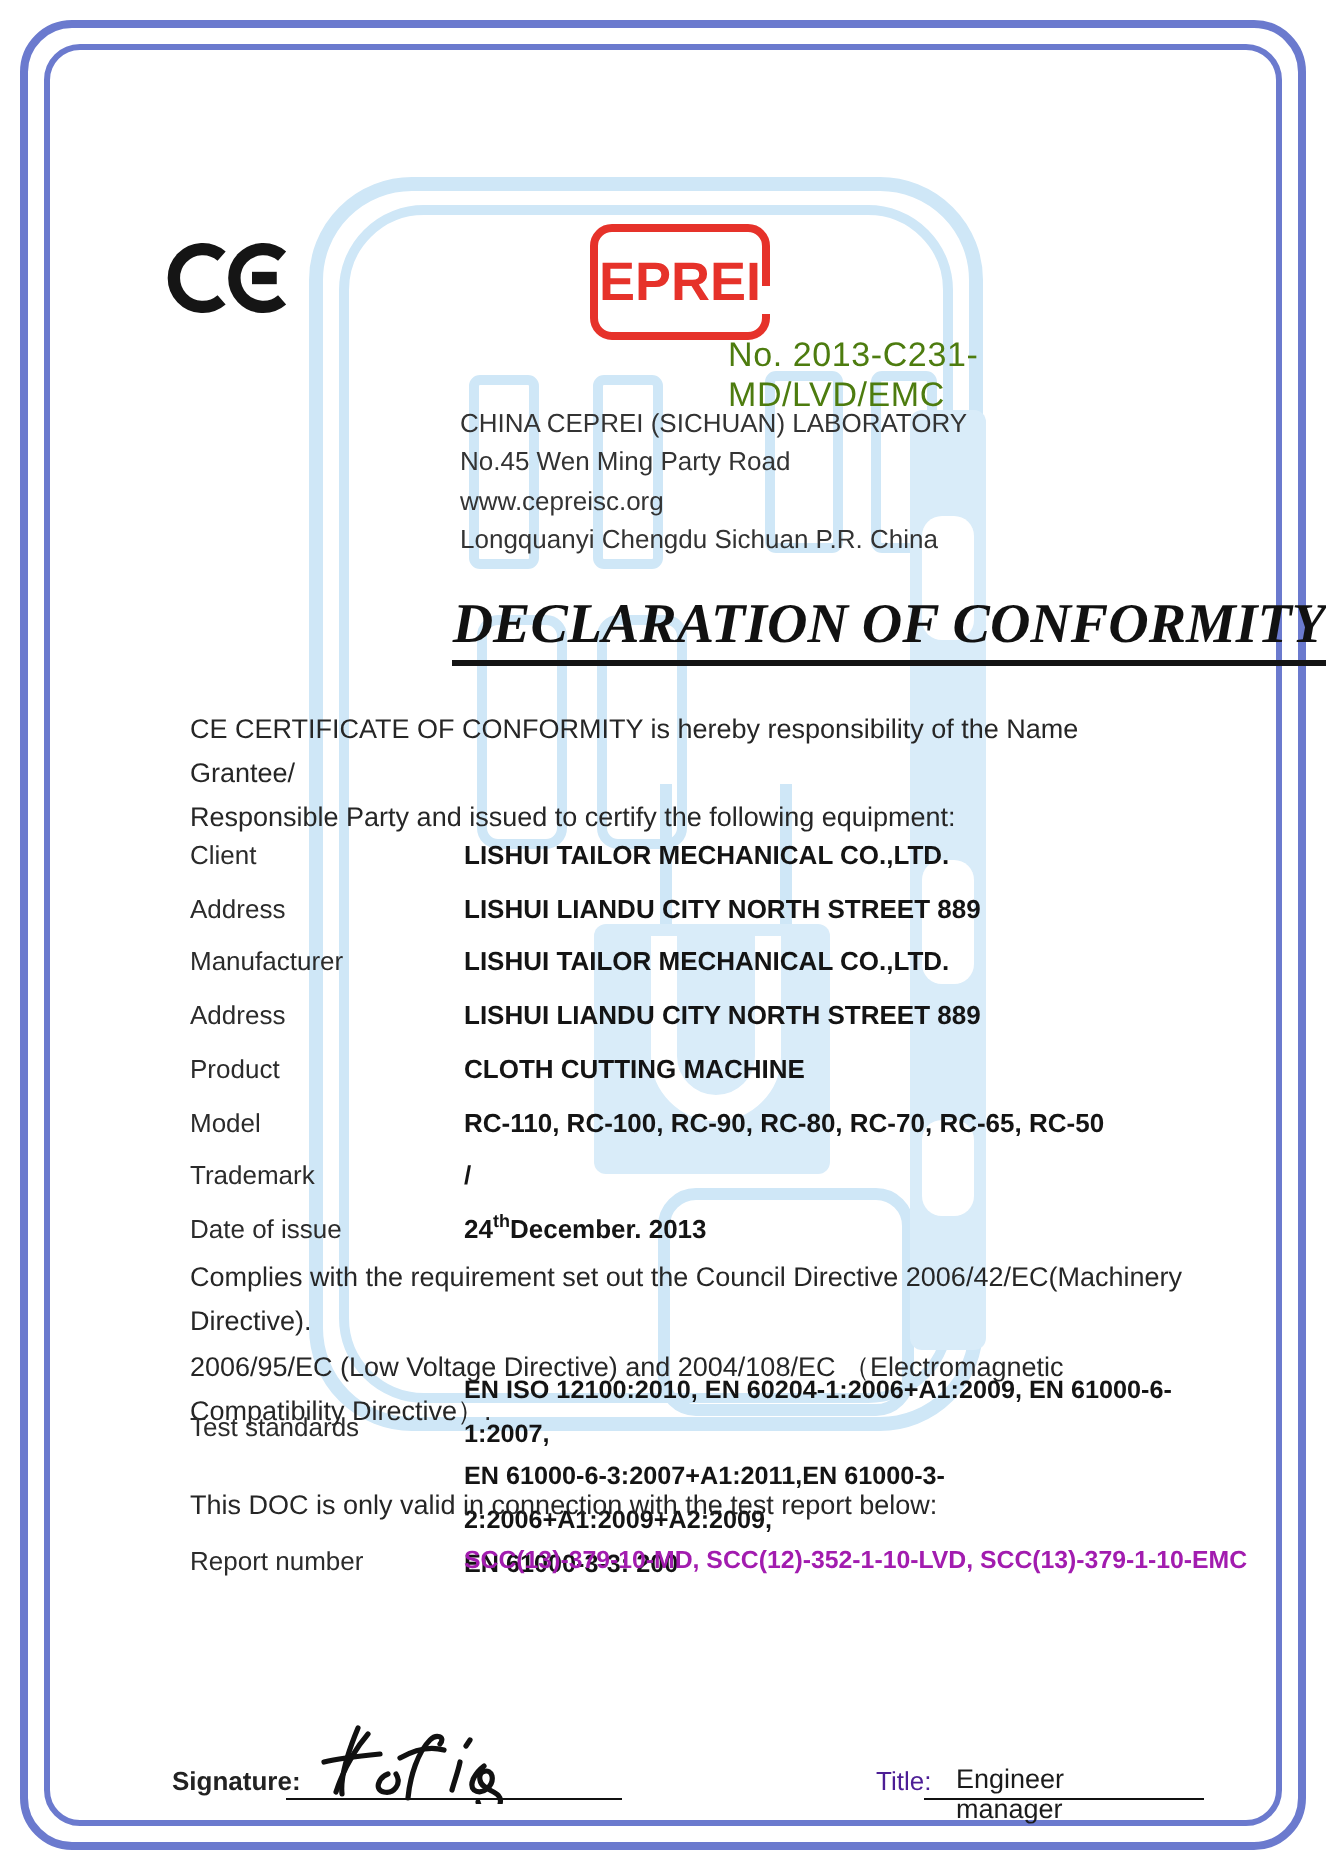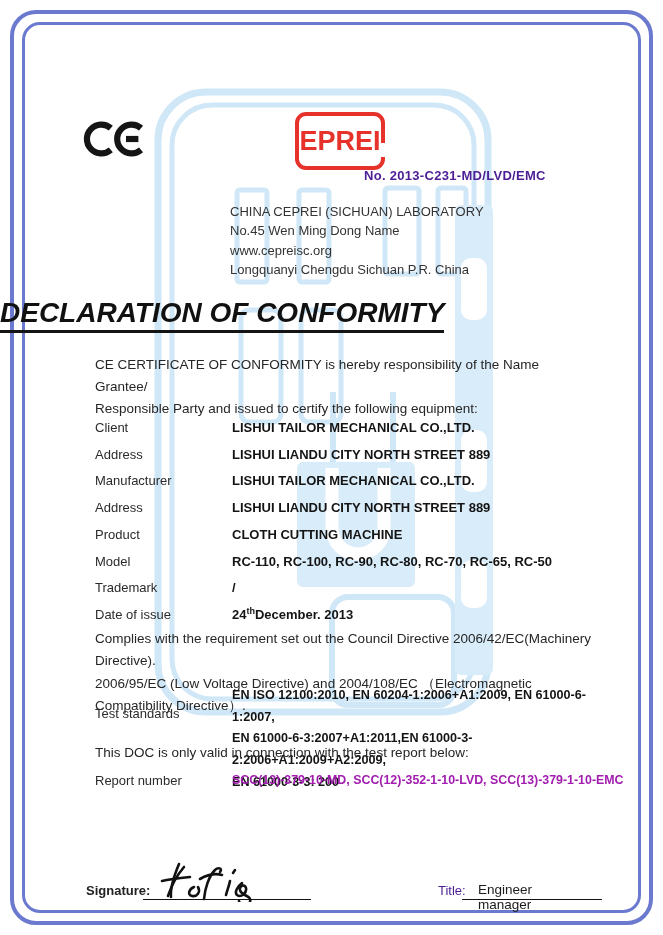--- a/index.html
+++ b/index.html
@@ -14,25 +14,25 @@
   .content{position:absolute;left:0;top:0;width:566px;height:935px;z-index:1;}
   .abs{position:absolute;}
   .ce-logo{left:82px;top:110px;width:66px;height:58px;}
   .eprei-box{
     left:295px;top:112px;width:82px;height:50px;
     border:4px solid #e6322a;border-radius:11px;
     display:flex;align-items:center;justify-content:center;
   }
   .eprei-gap{position:absolute;right:-5px;top:27px;width:7px;height:14px;background:#fff;}
   .eprei-text{color:#e6322a;font-weight:bold;font-size:27px;letter-spacing:0px;line-height:1;}
-  .cert-no{left:364px;top:168px;font-size:13px;font-weight:bold;color:#4c1d95;letter-spacing:0.3px;}
+  .cert-no{left:364px;top:168px;font-size:17px;font-weight:normal;color:#4d7c0f;letter-spacing:0.3px;}
   .lab-block{left:230px;top:202px;font-size:13px;line-height:19.3px;color:#333;}
   .doc-title{
-    left:0;top:297px;width:663px;text-align:left;
-    font-family:Liberation Sans, sans-serif;font-style:italic;font-weight:bold;
+    left:0;top:297px;width:663px;text-align:right;
+    font-family:Liberation Serif, serif;font-style:italic;font-weight:bold;
     font-size:28px;color:#111;
   }
   .doc-title span{border-bottom:3px solid #141414;padding-bottom:2px;}
   .para{font-size:13.5px;line-height:22px;color:#262626;white-space:pre-line;}
   .intro{left:95px;top:354px;width:490px;}
   .fieldrow{position:absolute;left:0;width:663px;height:27px;}
   .flabel{position:absolute;left:95px;top:0;font-size:13px;color:#2b2b2b;}
   .fvalue{position:absolute;left:232px;top:0;font-size:13px;font-weight:bold;color:#141414;white-space:nowrap;}
   sup.th{font-size:9px;vertical-align:super;line-height:0;}
   .compliance{left:95px;top:628px;width:500px;line-height:22.4px;}
@@ -89,21 +89,21 @@
 
   <div class="abs eprei-box">
     <span class="eprei-text">EPREI</span>
     <span class="eprei-gap"></span>
   </div>
 
   <div class="abs cert-no">No. 2013-C231-MD/LVD/EMC</div>
 
   <div class="abs lab-block">
     <div>CHINA CEPREI (SICHUAN) LABORATORY</div>
-    <div>No.45 Wen Ming Dong Name</div>
+    <div>No.45 Wen Ming Party Road</div>
     <div>www.cepreisc.org</div>
     <div>Longquanyi Chengdu Sichuan P.R. China</div>
   </div>
 
   <div class="abs doc-title">
     <span>DECLARATION OF CONFORMITY</span>
   </div>
 
   <div class="abs para intro">CE CERTIFICATE OF CONFORMITY is hereby responsibility of the Name Grantee/
 Responsible Party and issued to certify the following equipment:</div>

